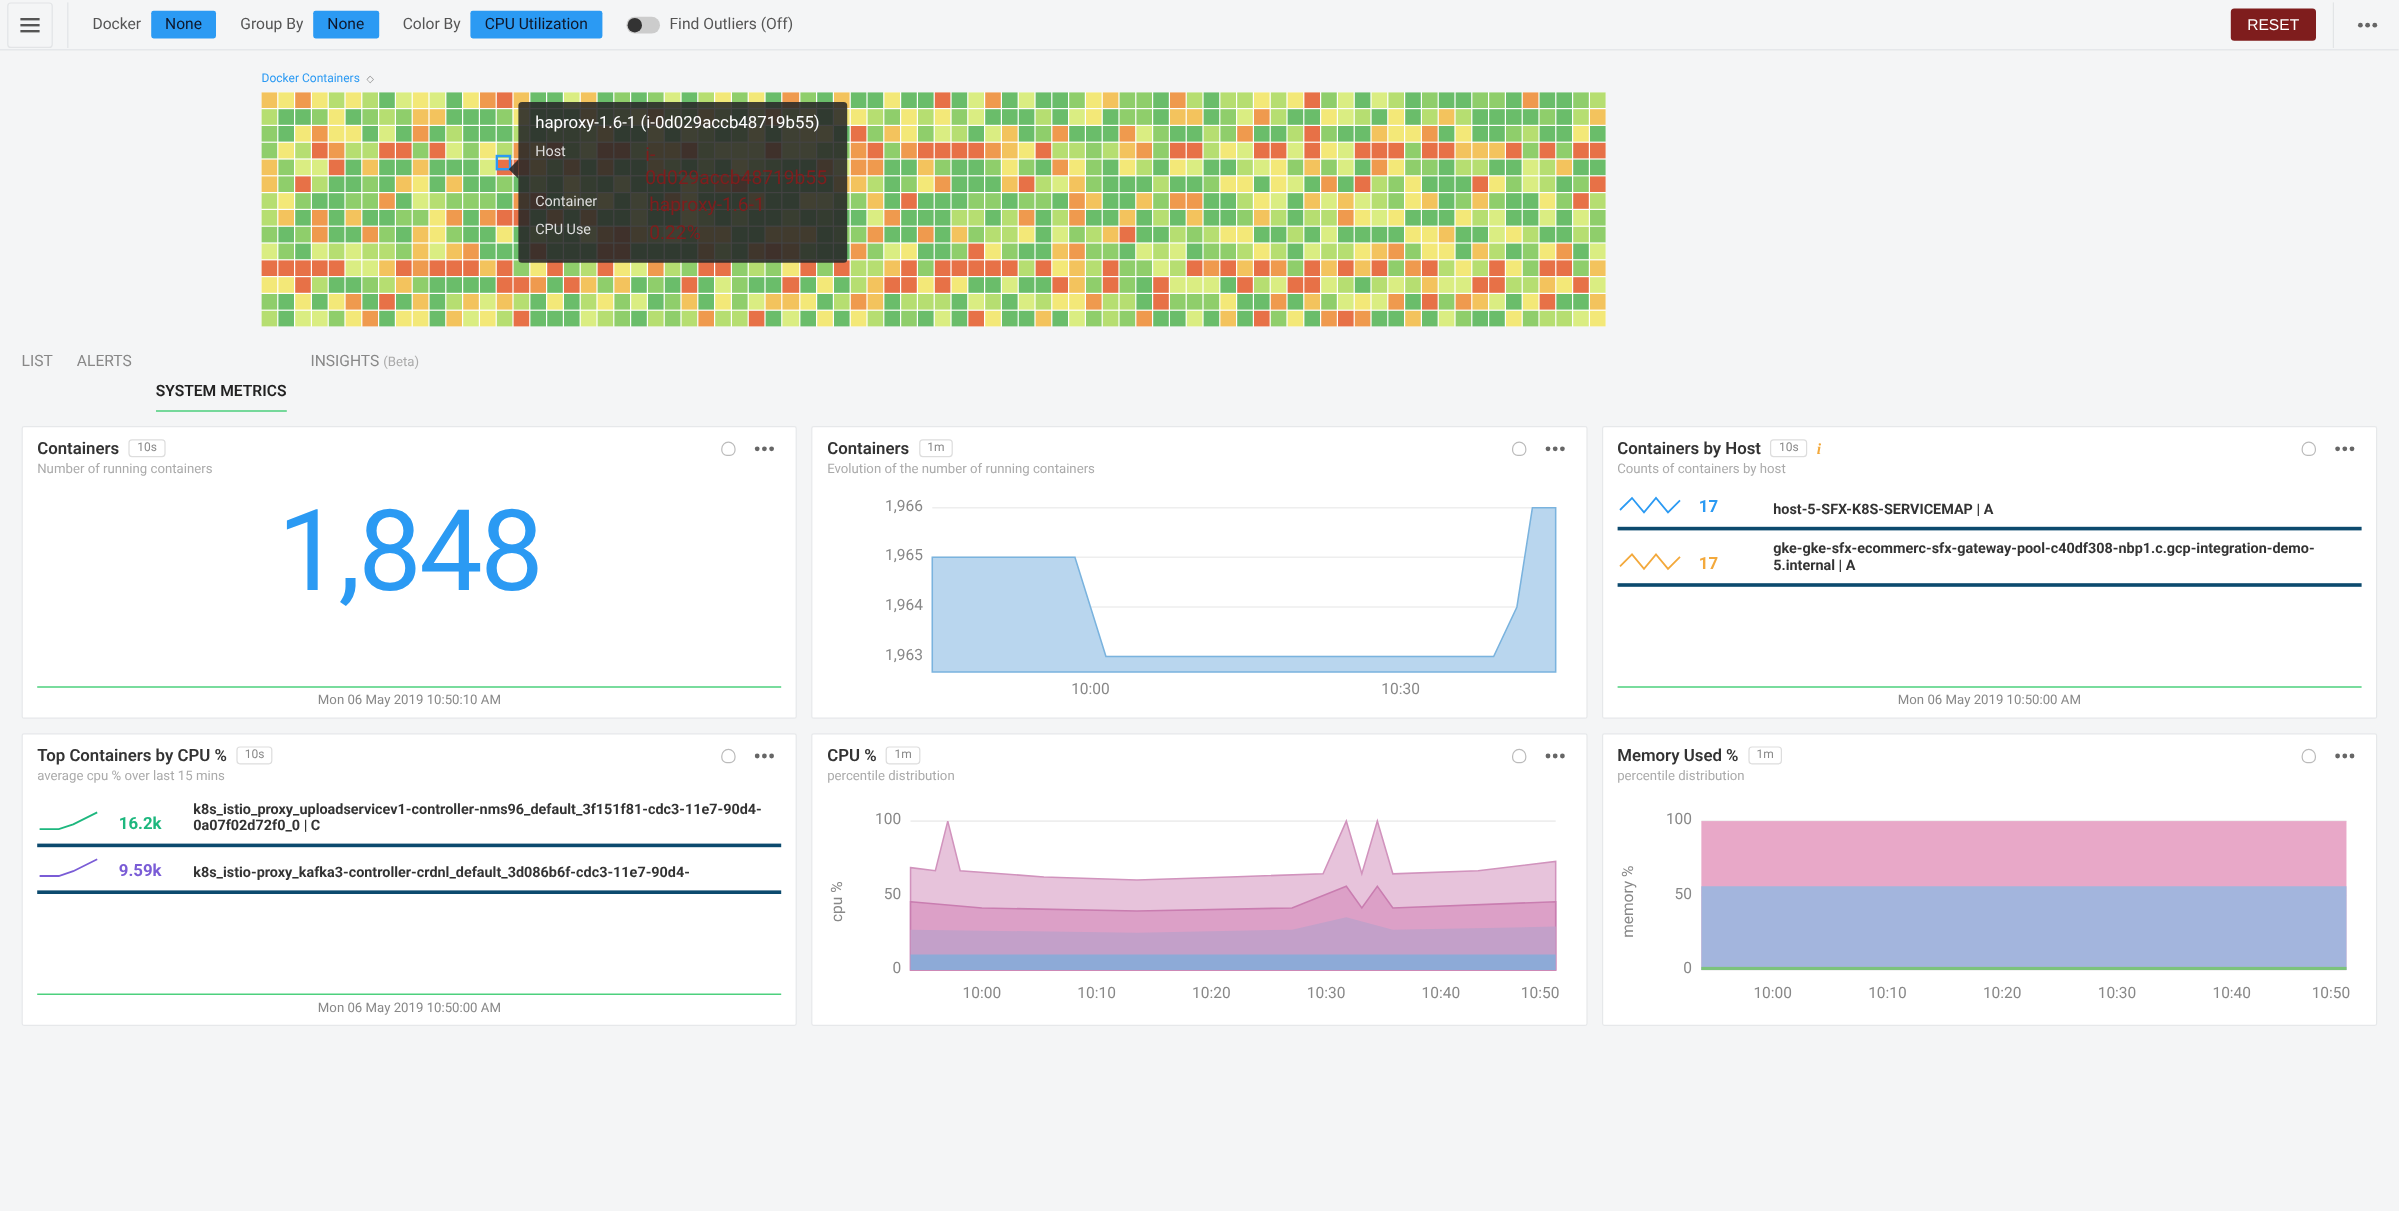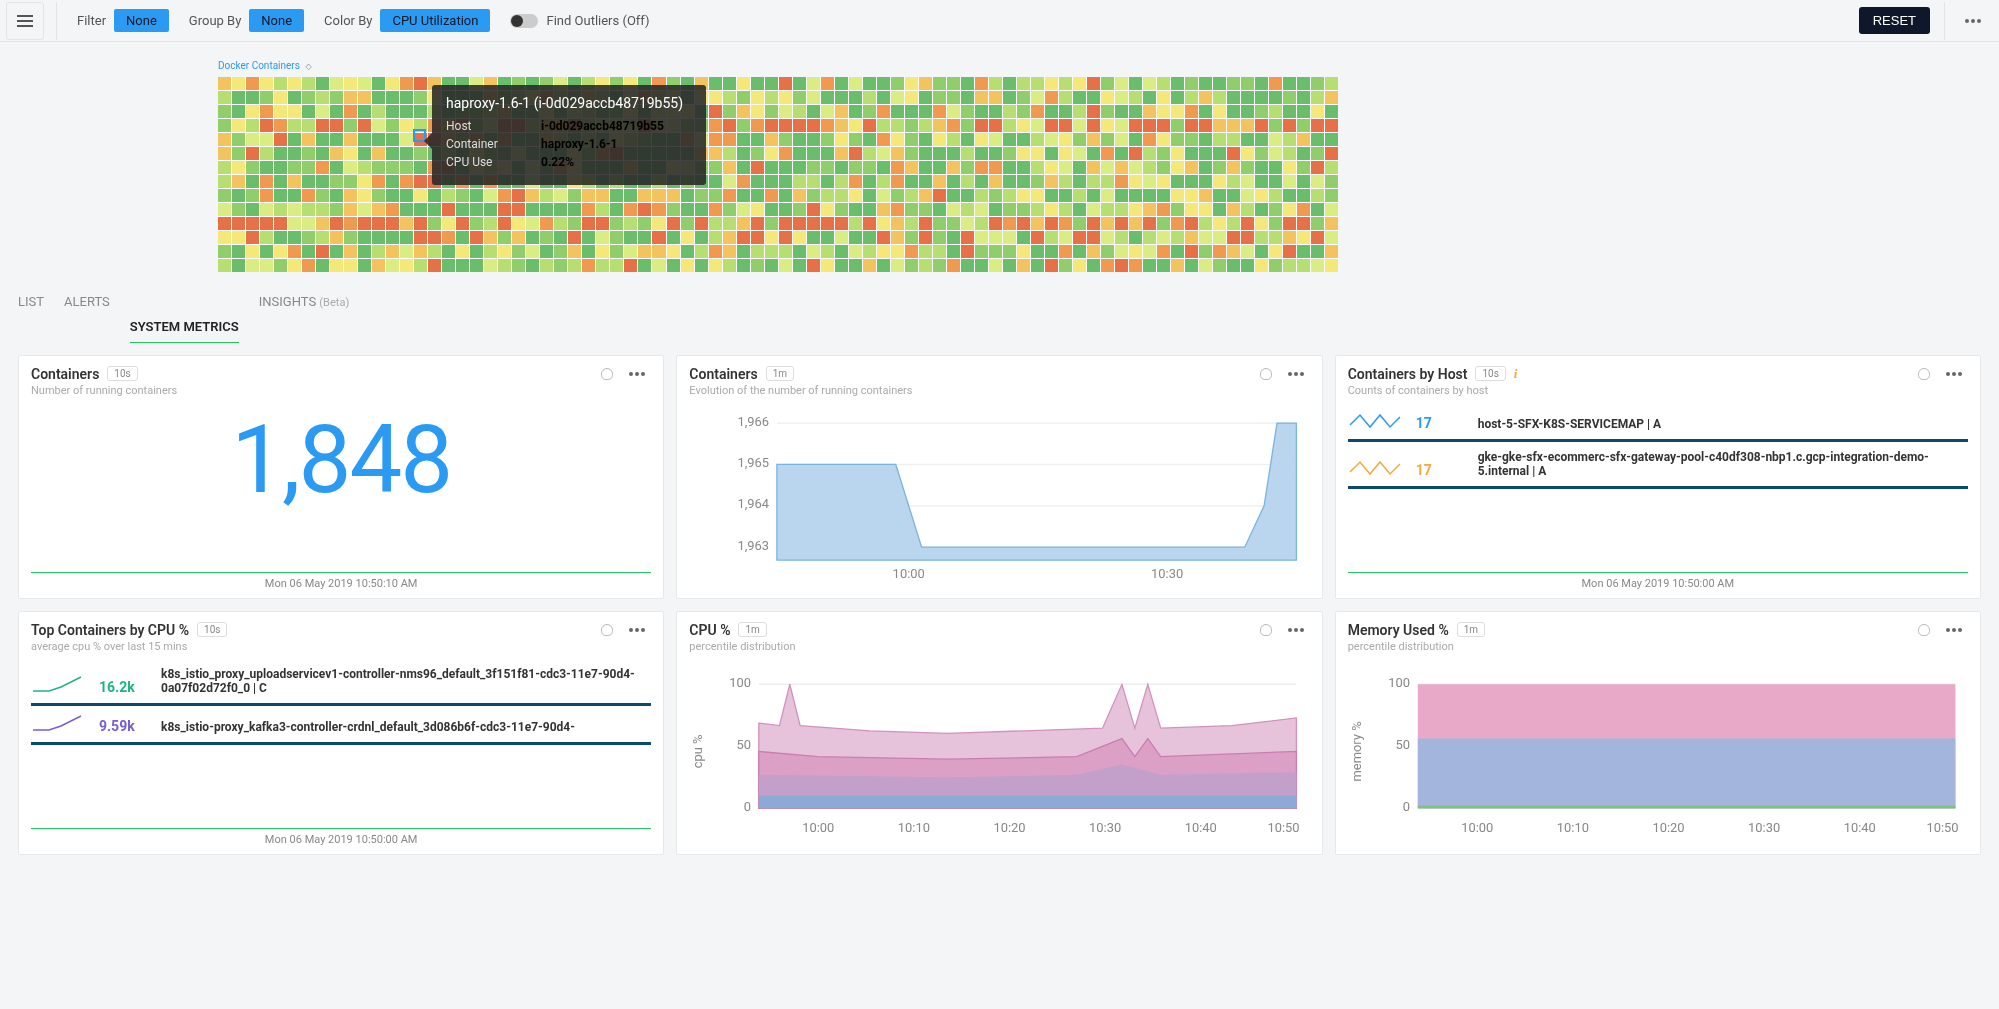--- a/index.html
+++ b/index.html
@@ -9,21 +9,21 @@
 .menu-box { width: 38px; height: 38px; display: flex; align-items: center; justify-content: center; border: 1px solid #e2e4e6; border-radius: 3px; background: #fff0; }
 .hamburger { display: flex; flex-direction: column; gap: 3px; }
 .hamburger span { width: 16px; height: 2px; background: #555; display: block; }
 .ctrl-group { display: flex; align-items: center; gap: 8px; margin-left: 8px; }
 .ctrl-label { color: #555; font-size: 13px; }
 .pill { background: #2b9af3; color: #0f172a; padding: 4px 12px; border-radius: 2px; font-size: 13px; }
 .toggle { width: 28px; height: 14px; border-radius: 7px; background: #ccc; position: relative; display: inline-block; }
 .toggle::after { content: ""; width: 12px; height: 12px; background: #333; border-radius: 50%; position: absolute; top: 1px; left: 1px; }
 .outlier-label { color: #555; font-size: 13px; }
 .topbar-right { display: flex; align-items: center; gap: 14px; margin-right: 6px; }
-.reset-btn { background: #0f172a; color: #fff; border: none; padding: 6px 14px; border-radius: 3px; font-size: 13px; margin-left: 29px; }
+.reset-btn { background: #7f1d1d; color: #fff; border: none; padding: 6px 14px; border-radius: 3px; font-size: 13px; margin-left: 29px; }
 .dots { display: flex; gap: 2px; padding: 6px; }
 .dots span { width: 4px; height: 4px; border-radius: 50%; background: #666; display: block; }
 .vdivider { width: 1px; height: 38px; background: #e2e4e6; }
 .content { padding: 12px 18px 18px 18px; }
 .breadcrumb { font-size: 10px; color: #2b9af3; margin: 6px 0 6px 200px; }
 .breadcrumb-icon { font-size: 8px; color: #888; margin-left: 3px; }
 .heatmap-wrap { margin: 0 0 18px 200px; width: 1120px; position: relative; }
 .heatmap { display: grid; grid-template-columns: repeat(80, 1fr); gap: 1px; background: #fff; }
 .heatmap-cell { aspect-ratio: 1; }
 .c0 { background: #6abd6a; }
@@ -32,21 +32,21 @@
 .c3 { background: #daed82; }
 .c4 { background: #f3e878; }
 .c5 { background: #f3c35d; }
 .c6 { background: #ef9a4e; }
 .c7 { background: #e77147; }
 .tooltip { position: absolute; left: 214px; top: 8px; background: rgba(40,40,40,0.88); color: #fff; padding: 10px 14px 12px 14px; border-radius: 3px; width: 274px; font-size: 12px; }
 .tooltip::before { content: ""; position: absolute; left: -8px; top: 48px; border: 8px solid transparent; border-right-color: rgba(40,40,40,0.88); border-left: none; }
 .tooltip-title { font-size: 14px; margin-bottom: 8px; }
 .tooltip-row { display: flex; margin-bottom: 4px; }
 .tooltip-key { width: 95px; color: #ddd; font-size: 12px; }
-.tooltip-val { color: #000000; font-size: 12px; font-weight: bold; }
+.tooltip-val { color: #7f1d1d; font-size: 16px; }
 .hl-cell { position: absolute; left: 195px; top: 52px; width: 13px; height: 13px; border: 2px solid #2b9af3; }
 .tabs { display: flex; gap: 20px; borderbottom: 1px solid #e2e4e6; margin: 8px 0 12px 0; }
 .tab { padding: 4px 0 8px 0; color: #888; font-size: 13px; cursor: pointer; }
 .tab.active { color: #222; font-weight: 600; border-bottom: 1px solid #22c55e; margin-top: 25px; }
 .tab-beta { color: #aaa; font-size: 11px; }
 .cards { display: grid; grid-template-columns: 1fr 1fr 1fr; gap: 12px; }
 .card { background: #fff; border: 1px solid #e6e8ea; border-radius: 2px; padding: 10px 12px 8px 12px; display: flex; flex-direction: column; min-height: 200px; }
 .card-head { display: flex; align-items: flex-start; gap: 8px; }
 .card-title { font-weight: 600; color: #333; font-size: 14px; }
 .badge { border: 1px solid #ddd; border-radius: 3px; padding: 1px 6px; font-size: 10px; color: #888; }
@@ -71,21 +71,21 @@
   <div class="topbar-left">
     <div class="menu-box">
       <span class="hamburger">
           <span></span>
           <span></span>
           <span></span>
         </span>
     </div>
     <div class="vdivider"></div>
     <div class="ctrl-group">
-      <span class="ctrl-label">Filter</span>
+      <span class="ctrl-label">Docker</span>
       <span class="pill">None</span>
     </div>
     <div class="ctrl-group">
       <span class="ctrl-label">Group By</span>
       <span class="pill">None</span>
     </div>
     <div class="ctrl-group">
       <span class="ctrl-label">Color By</span>
       <span class="pill">CPU Utilization</span>
     </div>

